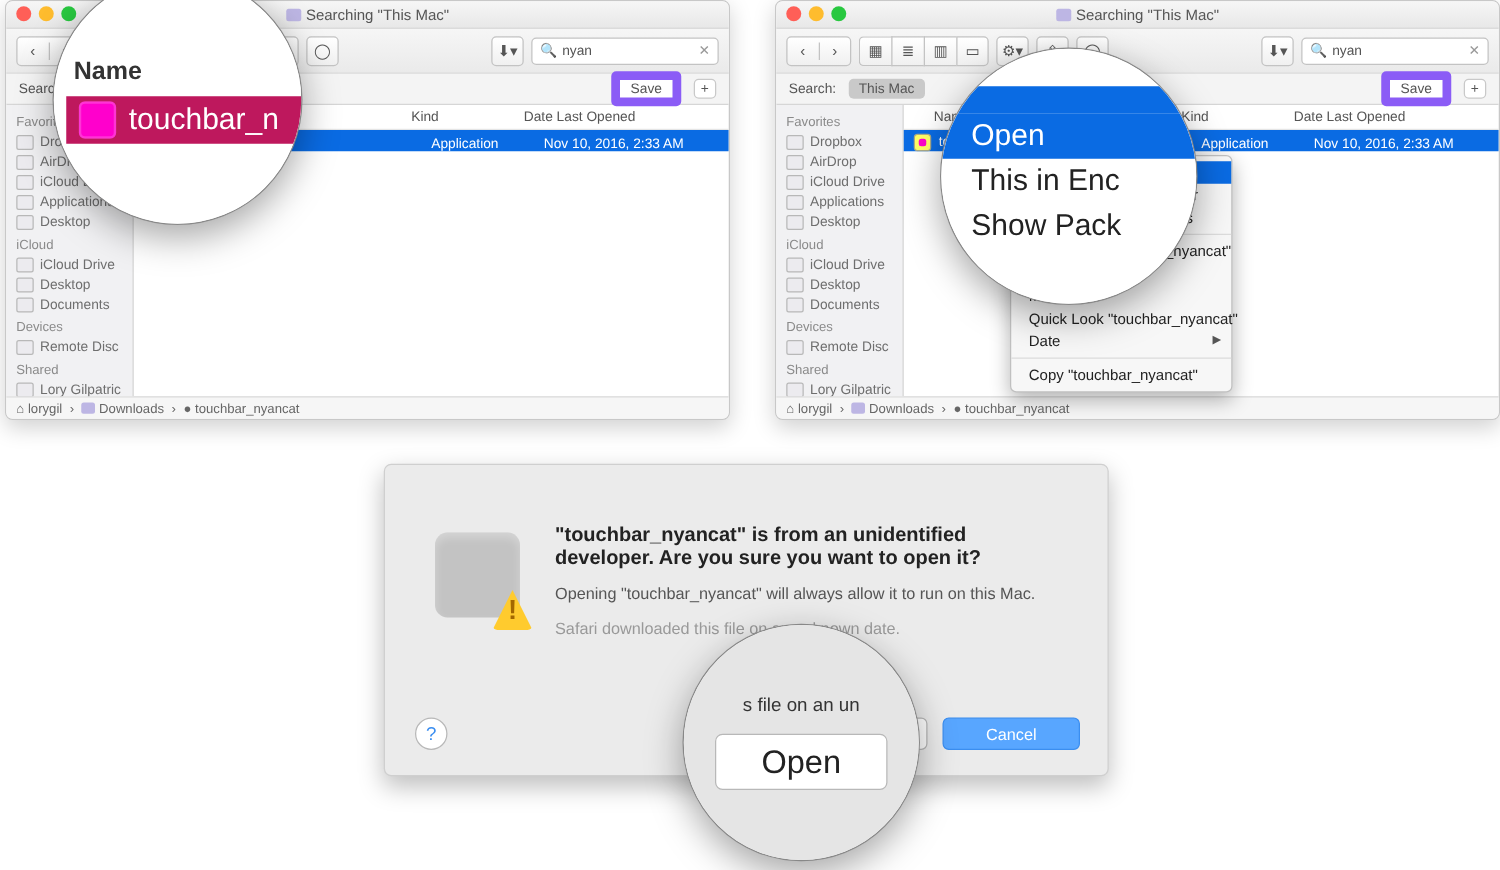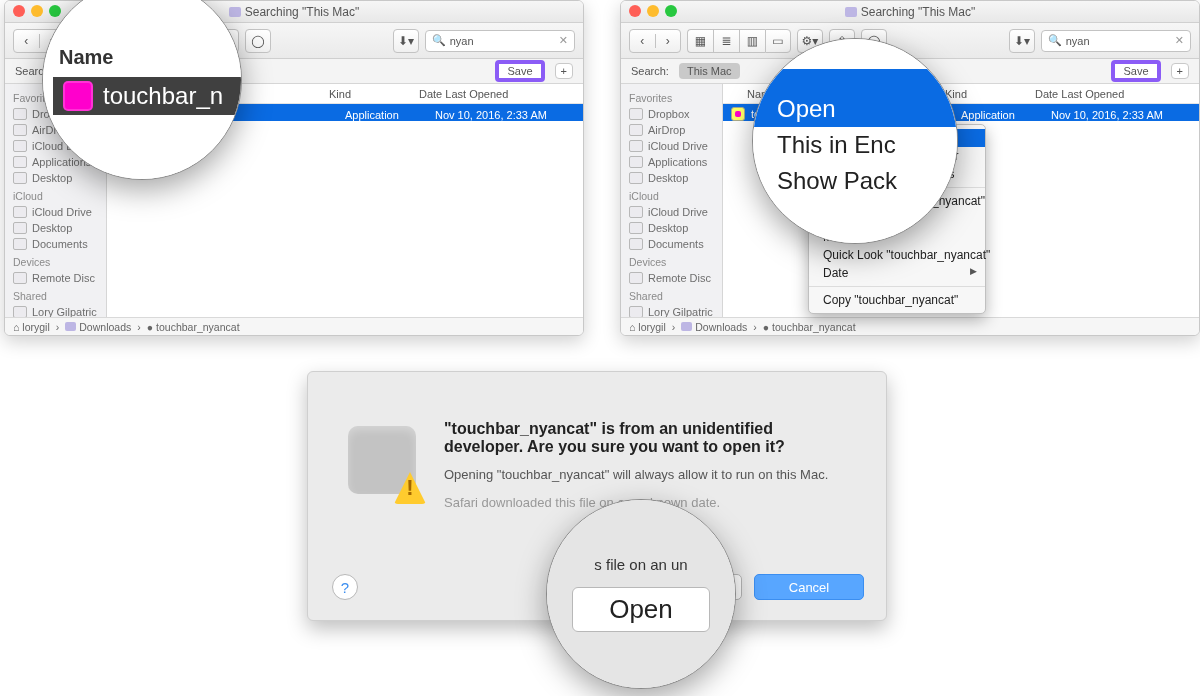--- a/index.html
+++ b/index.html
@@ -67,21 +67,21 @@
     .scopebar {
       height: 25px; background:#f4f4f4;
       display:flex; align-items:center; padding:0 10px; gap:10px;
       font-size:11px; color:#555; border-bottom:1px solid #d6d6d6;
     }
     .scopebar .seg {
       padding:2px 8px; border-radius:4px;
     }
     .scopebar .seg.sel { background:#c9c9c9; }
     .scopebar .flex { flex:1; }
-    .scopebar .save { border:4px solid #8b5cf6; padding:1px 8px; border-radius:4px; background:#fff; }
+    .scopebar .save { border:7px solid #8b5cf6; padding:1px 8px; border-radius:4px; background:#fff; }
     .scopebar .plus { border:1px solid #c9c9c9; padding:1px 5px; border-radius:4px; background:#fff; }
 
     
     .body { display:flex; height: calc(100% - 22px - 36px - 25px - 18px); }
     .sidebar {
       width: 102px; background:#f1f1f3; border-right:1px solid #d6d6d6;
       font-size: 11px; color:#6e6e6e; padding: 4px 0;
       overflow:hidden;
     }
     .sidebar .section { padding: 4px 8px 2px; font-size:10.5px; color:#8a8a8a; }
@@ -141,21 +141,21 @@
     .mag.bottom{ left:546px; top:499px; width:190px; height:190px; }
 
     .mag .inner { position:absolute; inset:0; }
 
     
     .mag.left .inner {
       display:flex; flex-direction:column; justify-content:center; align-items:flex-start;
       padding-left: 10px; background:#fff;
     }
     .maghdr { font-size:20px; font-weight:600; color:#333; margin-bottom:8px; padding-left:6px; }
-    .magrow { background:#404040; color:#fff; font-size:24px; display:flex; align-items:center; gap:10px; padding:4px 10px; width:240px; }
+    .magrow { background:#be185d; color:#fff; font-size:24px; display:flex; align-items:center; gap:10px; padding:4px 10px; width:240px; }
     .magrow .bigicon { width:30px; height:30px; background:#f0c; border-radius:5px; border:2px solid #fff3; }
 
     
     .mag.right .inner {
       background:#fff; display:flex; flex-direction:column; font-size:24px; color:#222; padding-top:30px;
     }
     .mag.right .bluebar { height:22px; background:#0a6be3; }
     .mag.right .rmi { padding:4px 24px; white-space:nowrap; }
     .mag.right .rmi.sel { background:#0a6be3; color:#fff; }
 

